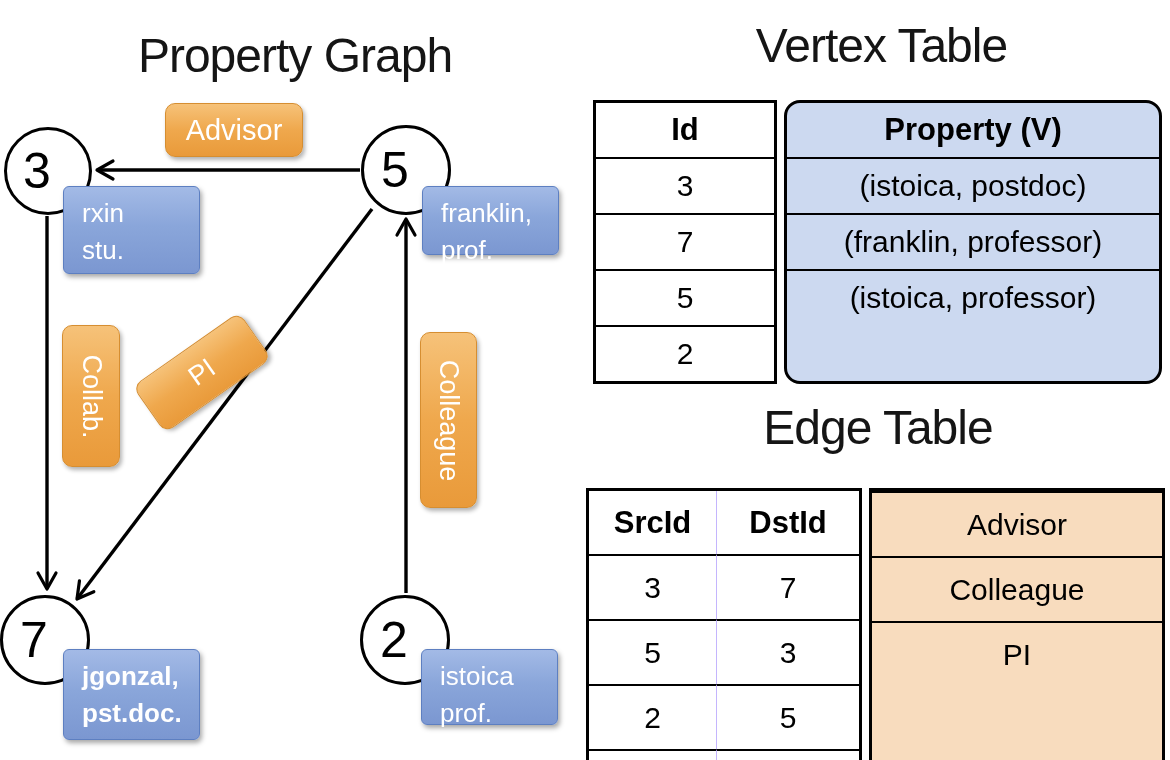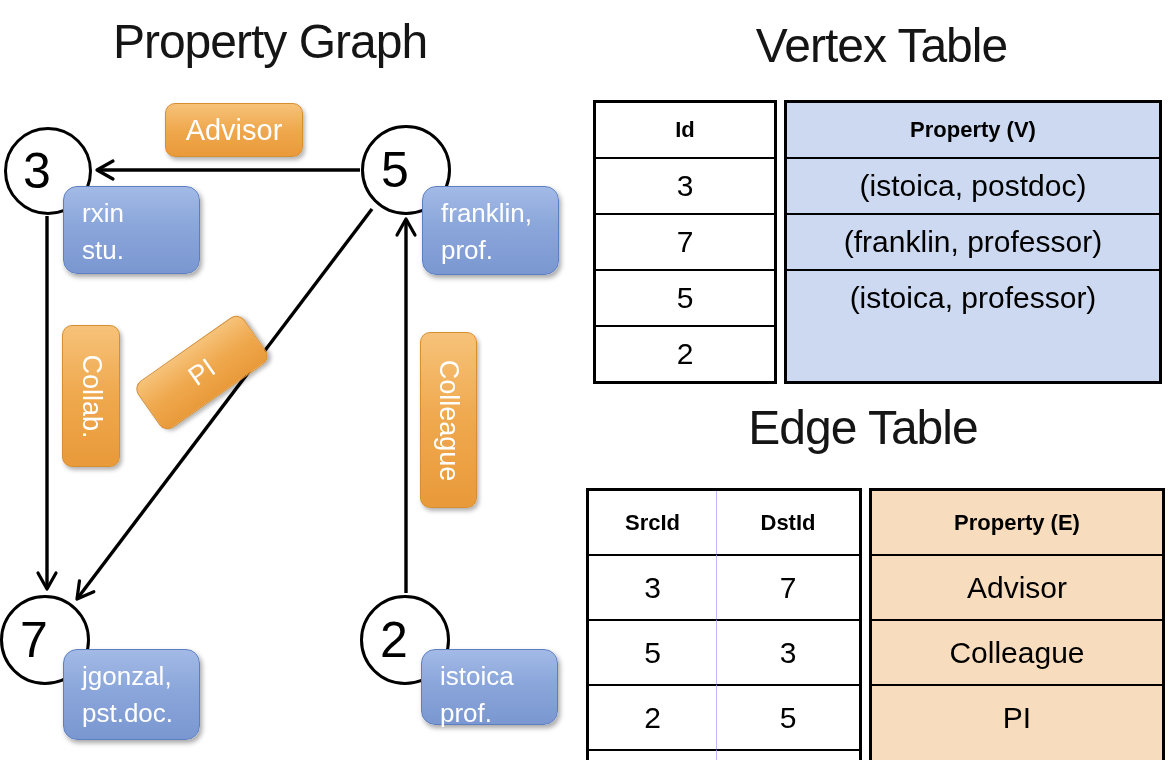--- a/index.html
+++ b/index.html
@@ -14,23 +14,23 @@
   }
   .title {
     position: absolute;
     font-size: 48px;
     font-weight: 300;
     letter-spacing: -1px;
     text-align: center;
     color: #151515;
     white-space: nowrap;
   }
-  #graph-title  { left: 0px;   top: 14px;  width: 540px; }
+  #graph-title  { left: 0px;   top: 28px;  width: 540px; padding-left: 25px; }
   #vertex-title { left: 593px; top: 18px;  width: 577px; }
-  #edge-title   { left: 578px; top: 400px; width: 570px; }
+  #edge-title   { left: 593px; top: 400px; width: 570px; }
 
   
   #edges-svg { position: absolute; left: 0; top: 0; z-index: 1; }
 
   
   .vertex-circle {
     position: absolute;
     box-sizing: border-box;
     border: 3.5px solid #000;
     border-radius: 50%;
@@ -47,34 +47,34 @@
   }
   #circle-3 { left: 4px;   top: 127px; width: 88px; height: 88px; }
   #circle-5 { left: 361px; top: 125px; width: 90px; height: 90px; }
   #circle-7 { left: 0px;   top: 595px; width: 90px; height: 90px; }
   #circle-2 { left: 360px; top: 595px; width: 90px; height: 90px; }
 
   
   .prop-box {
     position: absolute;
     box-sizing: border-box;
-    border-radius: 14px;
+    border-radius: 6px;
     border: 1.5px solid #5d7fc1;
     background: linear-gradient(180deg, #a3bae6 0%, #8aa6da 45%, #7b97d1 100%);
     box-shadow: 2px 3px 5px rgba(0,0,0,0.35);
     color: #fff;
     font-size: 26px;
     font-weight: 300;
     line-height: 1.42;
     padding: 8px 0 0 18px;
     z-index: 3;
   }
   #prop-rxin     { left: 63px;  top: 186px; width: 137px; height: 88px; }
-  #prop-franklin { left: 422px; top: 186px; width: 137px; height: 89px; }
-  #prop-jgonzal  { left: 63px;  top: 649px; width: 137px; height: 91px; }
+  #prop-franklin { left: 422px; top: 186px; width: 137px; height: 69px; }
+  #prop-jgonzal  { left: 63px;  top: 649px; width: 137px; height: 91px; font-weight: bold; }
   #prop-istoica  { left: 421px; top: 649px; width: 137px; height: 76px; }
 
   
   .edge-label {
     position: absolute;
     box-sizing: border-box;
     border-radius: 10px;
     border: 1px solid #d68e31;
     background: linear-gradient(180deg, #f6c279 0%, #efa84d 50%, #e99a3a 100%);
     box-shadow: 2px 3px 4px rgba(0,0,0,0.3);
@@ -91,33 +91,33 @@
   #label-pi        { left: 137px; top: 344px; width: 130px; height: 57px;  font-size: 27px;
                      transform: rotate(-35deg); }
   .vtext { transform: rotate(90deg); white-space: nowrap; }
 
   
   .tbl { position: absolute; display: grid; z-index: 2; }
   #vertex-table { left: 593px; top: 100px; grid-template-columns: 184px 378px; column-gap: 7px; }
   #edge-table   { left: 586px; top: 488px; grid-template-columns: 276px 296px; column-gap: 7px; }
 
   .tcol { border: 3px solid #000; background: #fff; }
-  .tcol.blue  { background: #ccd9f0; }
+  .tcol.blue  { background: #ccd9f0; border-radius: 16px; }
   .tcol.peach { background: #f8dcbe; }
 
   .tcell {
     display: flex;
     align-items: center;
     justify-content: center;
     font-size: 30px;
     font-weight: 300;
     border-top: 2.5px solid #000;
     white-space: nowrap;
   }
-  .tcell.hdr { font-size: 22px; font-weight: bold; letter-spacing: 0; }
+  .tcell.hdr { font-size: 31px; font-weight: bold; letter-spacing: 0; }
   .vh { height: 54px; }
   .eh { height: 63px; }
   .no-top { border-top: none; }
 
   
   .esub { display: grid; grid-template-columns: 127px 143px; }
   .esub .c1 { border-left: 1px solid #c4b5fd; }
 </style>
 </head>
 <body>
@@ -206,20 +206,19 @@
       <div class="tcell eh c0">3</div>
       <div class="tcell eh c1">7</div>
       <div class="tcell eh c0">5</div>
       <div class="tcell eh c1">3</div>
       <div class="tcell eh c0">2</div>
       <div class="tcell eh c1">5</div>
       <div class="tcell eh c0">5</div>
       <div class="tcell eh c1">7</div>
     </div>
     <div class="tcol peach">
-      <div class="tcell eh hdr no-top">Property (E)</div>
       <div class="tcell eh">Advisor</div>
       <div class="tcell eh">Colleague</div>
       <div class="tcell eh">PI</div>
     </div>
   </div>
 
 </div>
 
 </body></html>

